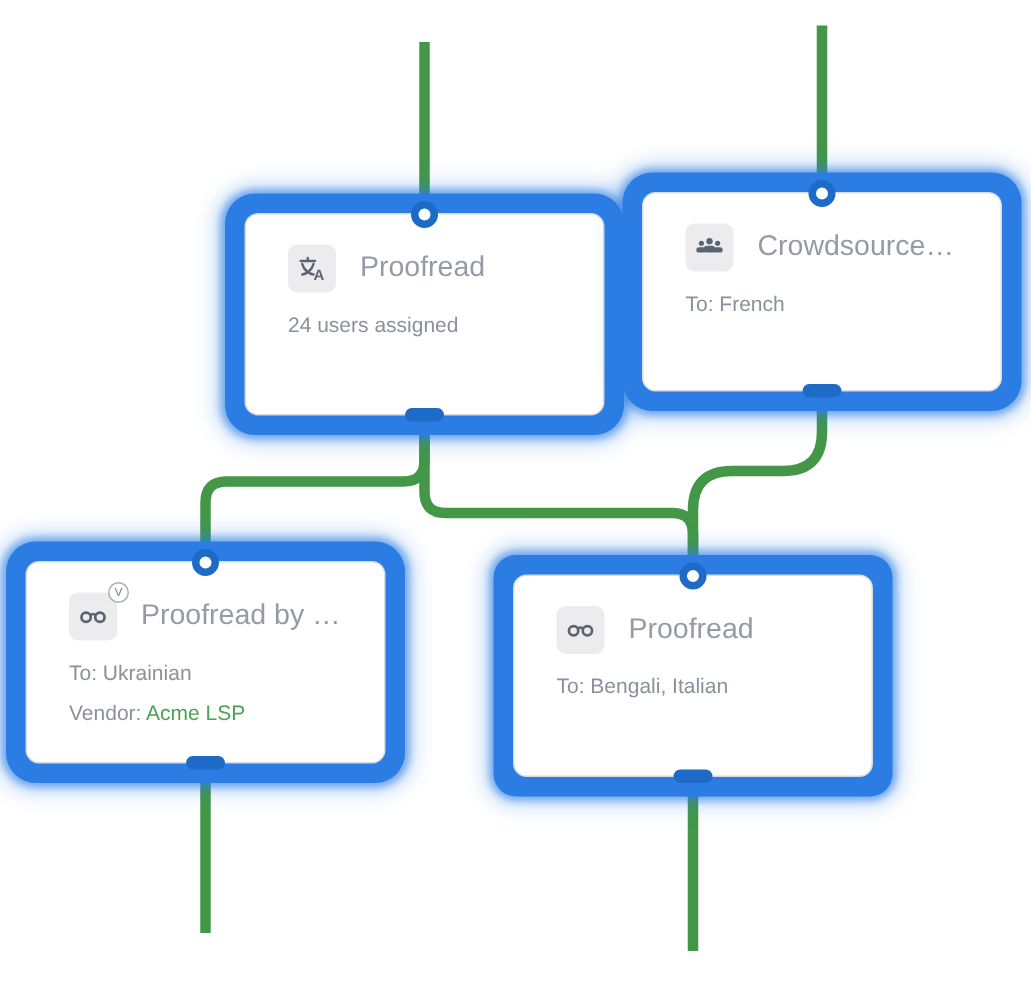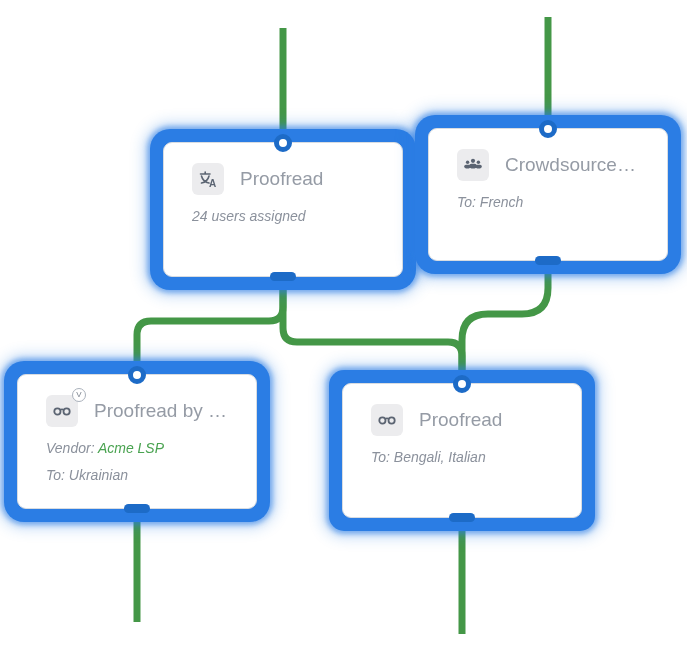--- a/index.html
+++ b/index.html
@@ -99,21 +99,20 @@
     color:var(--title-gray);
     white-space:nowrap;
     overflow:hidden;
     text-overflow:ellipsis;
   }
   .meta{
     font-size:14px;
     color:var(--body-gray);
     margin-bottom:11px;
     white-space:nowrap;
-    font-style:italic;
   }
   .meta .accent{color:var(--vendor-green);}
   .n-translate{left:150px;top:129px;}
   .n-crowdsource{left:415px;top:115px;}
   .n-crowdsource .card{height:133px;}
   .n-proofread-vendor{left:4px;top:361px;}
   .n-proofread{left:329px;top:370px;border-radius:15px;}
 </style>
 </head>
 <body style="background: rgb(255, 255, 255);">
@@ -173,24 +172,24 @@
       <span class="icon-box">
         <svg width="20" height="20" viewBox="0 0 20 20">
           <circle cx="5.4" cy="10.5" r="3.1" fill="none" stroke="#5b6472" stroke-width="1.8"></circle>
           <circle cx="14.6" cy="10.5" r="3.1" fill="none" stroke="#5b6472" stroke-width="1.8"></circle>
           <path d="M8.3 9.2 C9.2 8 10.8 8 11.7 9.2" fill="none" stroke="#5b6472" stroke-width="1.6"></path>
         </svg>
         <span class="badge">V</span>
       </span>
       <span class="title">Proofread by vendor</span>
     </div>
+    <div class="meta">To: Ukrainian</div>
     <div class="meta">
       <span>Vendor: </span><span class="accent">Acme LSP</span>
     </div>
-    <div class="meta">To: Ukrainian</div>
     <span class="conn-out"></span>
   </div>
 </div>
 
 <div class="node n-proofread">
   <div class="card">
     <span class="conn-in"></span>
     <div class="head">
       <span class="icon-box">
         <svg width="20" height="20" viewBox="0 0 20 20">

